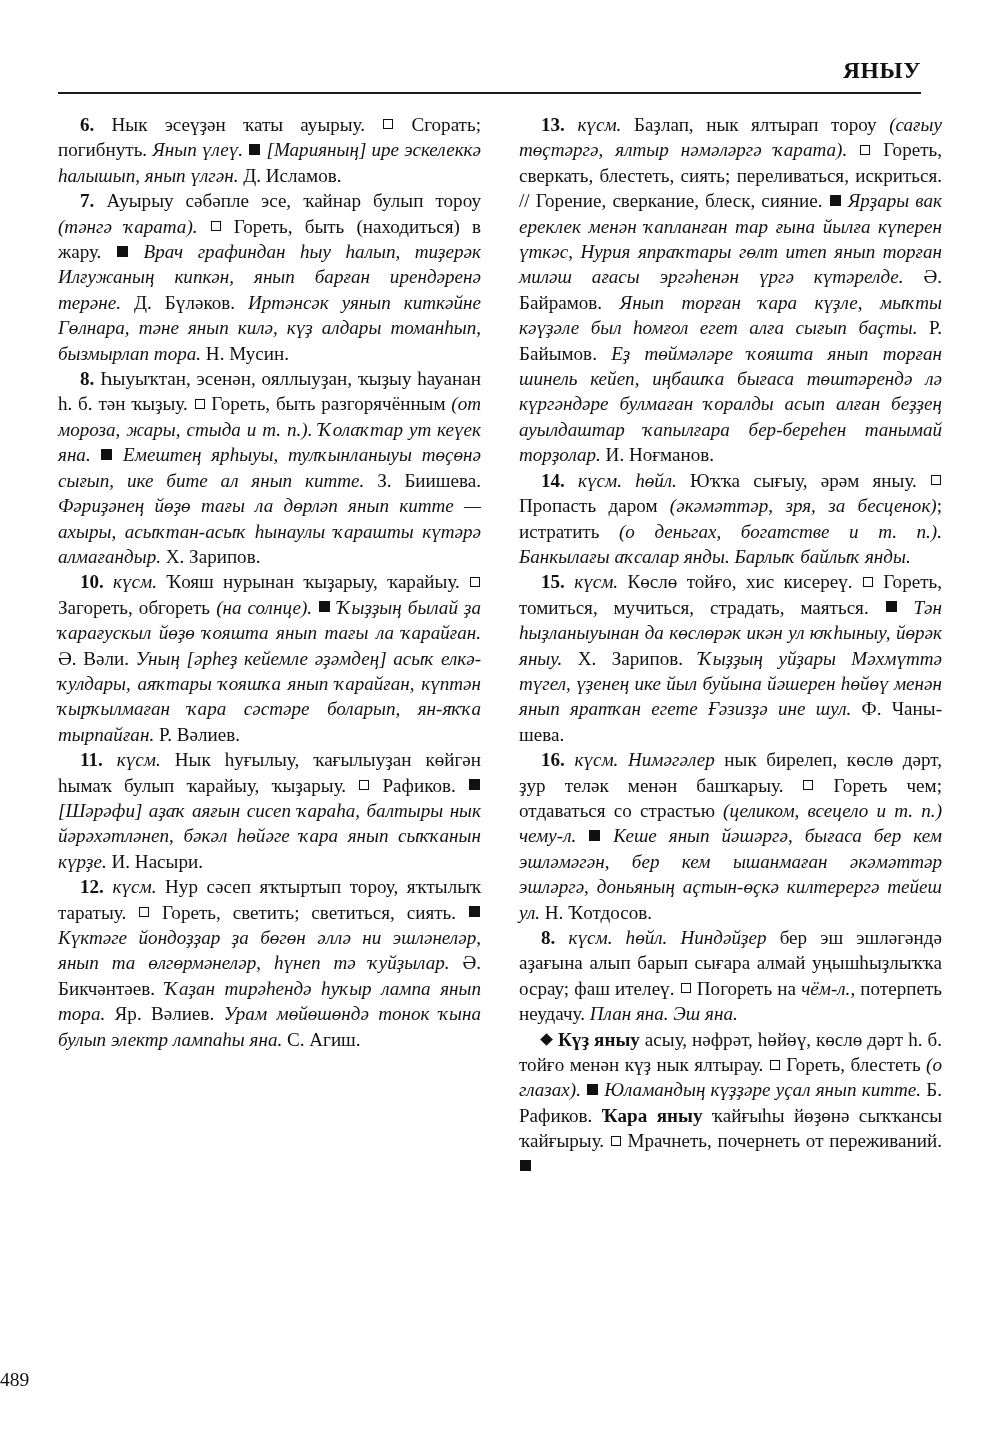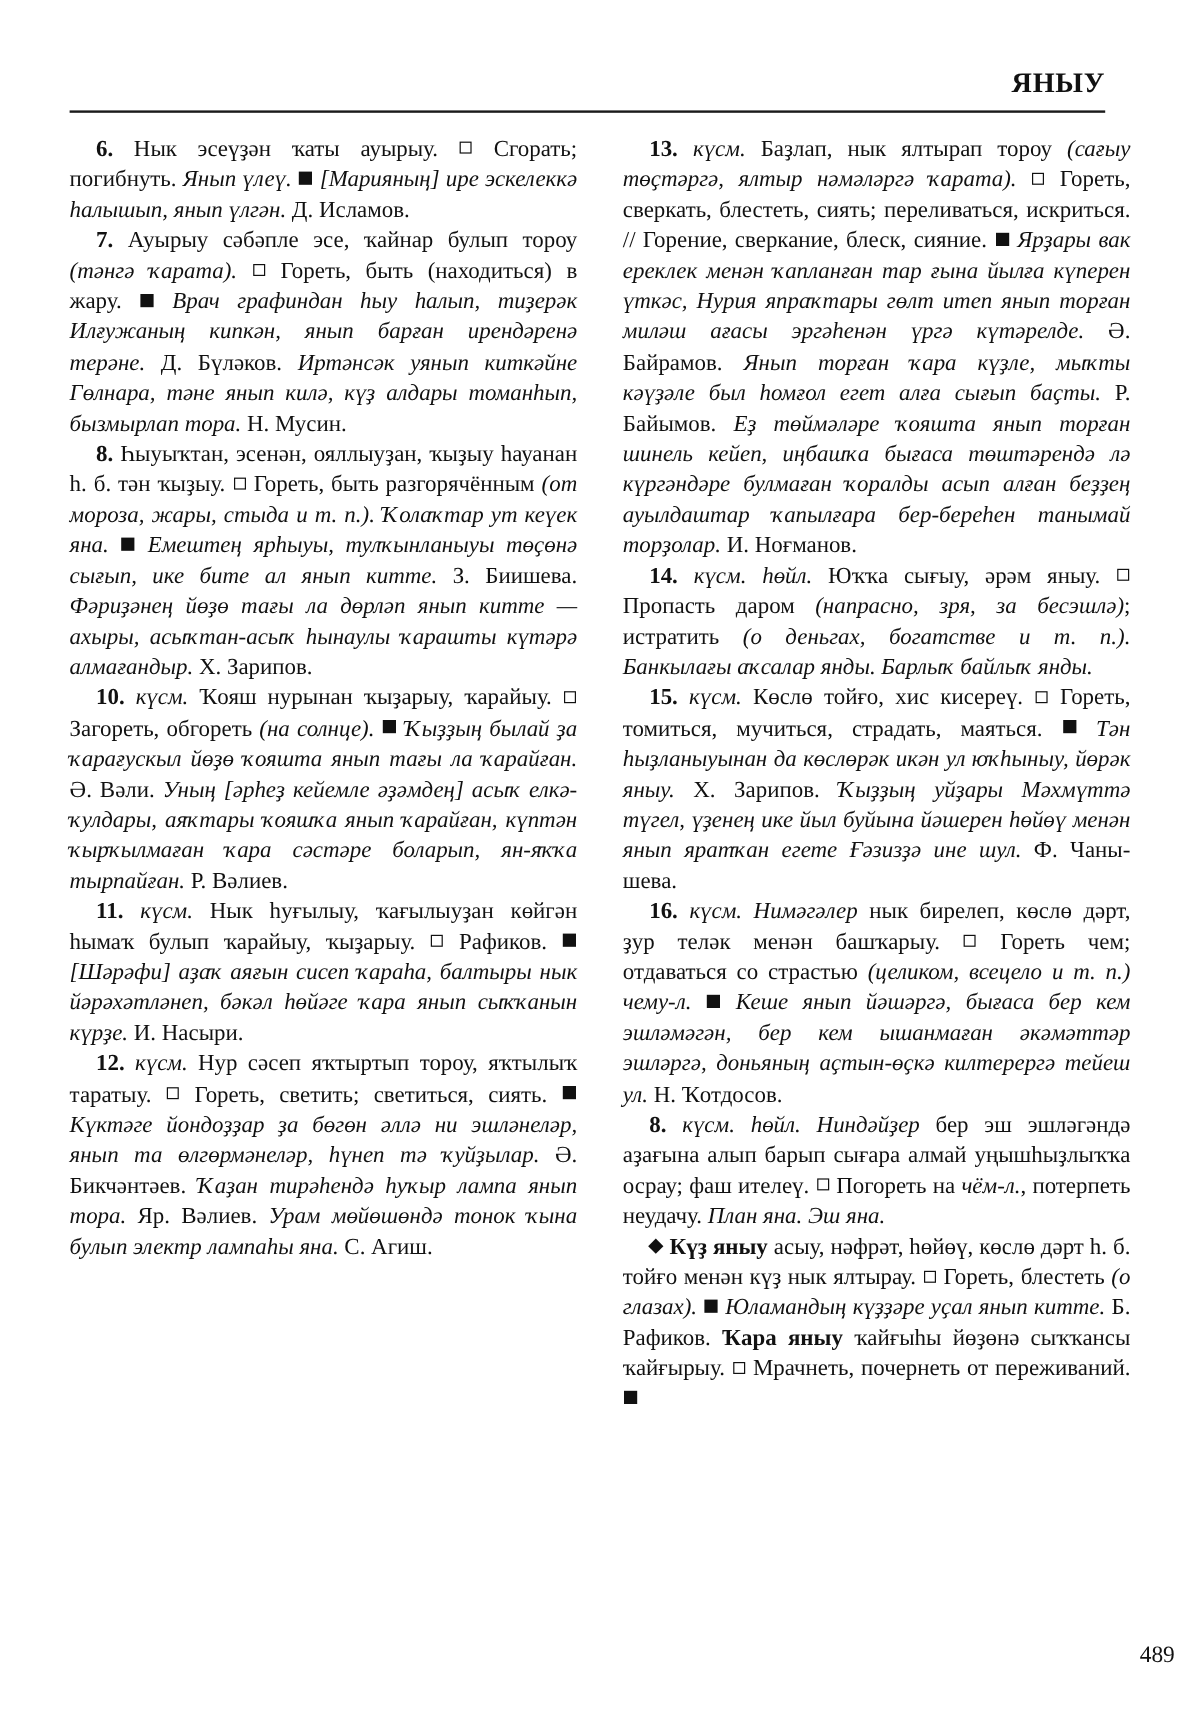--- a/index.html
+++ b/index.html
@@ -98,21 +98,21 @@
     background: #111;
     transform: rotate(45deg);
     margin: 0 2px 0 1px;
   }
   
   .footer {
     position: absolute;
     left: 0;
     right: 0;
     bottom: 52px;
-    text-align: right;
+    text-align: left;
   }
   .folio {
     font-size: 19.5px;
     font-family: "Liberation Serif", "DejaVu Serif", serif;
   }
 </style>
 </head>
 <body>
 
 <div class="page">
@@ -126,21 +126,21 @@
     <div class="col" id="col-left">
         <p class="entry"><b class="num">6.</b> <span> Нык эсеүҙән ҡаты ауырыу. </span> <span class="sq-open"></span> <span> Сгорать; погибнуть. </span><i class="it">Янып үлеү.</i> <span class="sq-fill"></span> <i class="it">[Марияның] ире эскелеккә һалышып, янып үлгән.</i><span> Д. Исламов.</span></p>
         <p class="entry"><b class="num">7.</b> <span> Ауырыу сәбәпле эсе, ҡайнар булып тороу </span><i class="it">(тәнгә ҡарата).</i> <span class="sq-open"></span> <span> Гореть, быть (на­ходиться) в жару. </span> <span class="sq-fill"></span> <i class="it">Врач графиндан һыу һалып, тиҙерәк Илғужаның кипкән, янып барған ирендәренә терәне.</i><span> Д. Бүләков. </span><i class="it">Иртәнсәк уянып киткәйне Гөлнара, тәне янып килә, күҙ алдары томанһып, бызмырлап тора.</i><span> Н. Мусин.</span></p>
         <p class="entry"><b class="num">8.</b> <span> Һыуыҡтан, эсенән, ояллыуҙан, ҡыҙыу һауанан һ. б. тән ҡыҙыу. </span> <span class="sq-open"></span> <span> Гореть, быть разгорячённым </span><i class="it">(от мороза, жары, стыда и т. п.). Ҡолаҡтар ут кеүек яна.</i> <span class="sq-fill"></span> <i class="it">Емештең ярһыуы, тулҡынланыуы төҫөнә сығып, ике бите ал янып китте.</i><span> З. Биишева. </span><i class="it">Фәриҙәнең йөҙө тағы ла дөрләп янып китте — ахыры, асыҡтан-асыҡ һынаулы ҡарашты күтәрә алмағандыр.</i><span> Х. Зарипов.</span></p>
         <p class="entry"><b class="num">10.</b> <i class="it">күсм.</i><span> Ҡояш нурынан ҡыҙарыу, ҡара­йыу. </span> <span class="sq-open"></span> <span> Загореть, обгореть </span><i class="it">(на солнце).</i> <span class="sq-fill"></span> <i class="it">Ҡыҙҙың былай ҙа ҡарағускыл йөҙө ҡояшта янып тағы ла ҡарайған.</i><span> Ә. Вәли. </span><i class="it">Уның [әрһеҙ кейемле әҙәмдең] асыҡ елкә-ҡулдары, аяҡтары ҡояшҡа янып ҡарайған, күптән ҡырҡылмаған ҡара сәстәре боларып, ян-яҡ­ҡа тырпайған.</i><span> Р. Вәлиев.</span></p>
         <p class="entry"><b class="num">11.</b> <i class="it">күсм.</i><span> Нык һуғылыу, ҡағылыуҙан көйгән һымаҡ булып ҡарайыу, ҡыҙарыу. </span> <span class="sq-open"></span> <span> Рафиков. </span> <span class="sq-fill"></span> <i class="it">[Шәрәфи] аҙаҡ аяғын сисеп ҡараһа, балтыры нык йәрәхәтләнеп, бәкәл һөйәге ҡара янып сыҡҡанын күрҙе.</i><span> И. На­сыри.</span></p>
         <p class="entry"><b class="num">12.</b> <i class="it">күсм.</i><span> Нур сәсеп яҡтыртып тороу, яҡ­тылыҡ таратыу. </span> <span class="sq-open"></span> <span> Гореть, светить; светить­ся, сиять. </span> <span class="sq-fill"></span> <i class="it">Күктәге йондоҙҙар ҙа бөгөн әллә ни эшләнеләр, янып та өлгөрмәнеләр, һүнеп тә ҡуйҙылар.</i><span> Ә. Бикчәнтәев. </span><i class="it">Ҡаҙан тирә­һендә һуҡыр лампа янып тора.</i><span> Яр. Вәлиев. </span><i class="it">Урам мөйөшөндә тонок ҡына булып электр лампаһы яна.</i><span> С. Агиш.</span></p>
       </div>
     <div class="col" id="col-right">
         <p class="entry"><b class="num">13.</b> <i class="it">күсм.</i><span> Баҙлап, нык ялтырап тороу </span><i class="it">(сағыу төҫтәргә, ялтыр нәмәләргә ҡарата).</i> <span class="sq-open"></span> <span> Гореть, сверкать, блестеть, сиять; перели­ваться, искриться. // Горение, сверкание, блеск, сияние. </span> <span class="sq-fill"></span> <i class="it">Ярҙары вак ереклек менән ҡапланған тар ғына йылға күперен үткәс, Нурия япраҡтары гөлт итеп янып торған миләш ағасы эргәһенән үргә күтәрелде.</i><span> Ә. Байрамов. </span><i class="it">Янып торған ҡара күҙле, мыҡты кәүҙәле был һомғол егет алға сығып баҫты.</i><span> Р. Байымов. </span><i class="it">Еҙ төймәләре ҡояшта янып торған шинель кейеп, иңбашҡа бығаса төштәрендә лә күргәндәре булмаған ҡорал­ды асып алған беҙҙең ауылдаштар ҡапыл­ғара бер-береһен танымай торҙолар.</i><span> И. Ноғ­манов.</span></p>
-        <p class="entry"><b class="num">14.</b> <i class="it">күсм. һөйл.</i><span> Юҡҡа сығыу, әрәм яныу. </span> <span class="sq-open"></span> <span> Пропасть даром </span><i class="it">(напрасно, зря, за бес­эшлә)</i><span>; истратить </span><i class="it">(о деньгах, богатстве и т. п.). Банкылағы аҡсалар янды. Барлыҡ байлыҡ янды.</i></p>
+        <p class="entry"><b class="num">14.</b> <i class="it">күсм. һөйл.</i><span> Юҡҡа сығыу, әрәм яныу. </span> <span class="sq-open"></span> <span> Пропасть даром </span><i class="it">(әкәмәттәр, зря, за бес­ценок)</i><span>; истратить </span><i class="it">(о деньгах, богатстве и т. п.). Банкылағы аҡсалар янды. Барлыҡ байлыҡ янды.</i></p>
         <p class="entry"><b class="num">15.</b> <i class="it">күсм.</i><span> Көслө тойғо, хис кисереү. </span> <span class="sq-open"></span> <span> Гореть, томиться, мучиться, страдать, маяться. </span> <span class="sq-fill"></span> <i class="it">Тән һыҙланыуынан да көслөрәк икән ул юҡһыныу, йөрәк яныу.</i><span> Х. Зарипов. </span><i class="it">Ҡыҙҙың уйҙары Мәхмүттә түгел, үҙенең ике йыл буйына йәшерен һөйөү менән янып яратҡан егете Ғәзизҙә ине шул.</i><span> Ф. Чаны­шева.</span></p>
         <p class="entry"><b class="num">16.</b> <i class="it">күсм.</i><span> </span><i class="it">Нимәгәлер</i><span> нык бирелеп, көслө дәрт, ҙур теләк менән башҡарыу. </span> <span class="sq-open"></span> <span> Гореть чем; отдаваться со страстью </span><i class="it">(целиком, все­цело и т. п.) чему-л.</i> <span class="sq-fill"></span> <i class="it">Кеше янып йәшәргә, бығаса бер кем эшләмәгән, бер кем ышанма­ған әкәмәттәр эшләргә, доньяның аҫтын-өҫкә килтерергә тейеш ул.</i><span> Н. Ҡотдосов.</span></p>
         <p class="entry"><b class="num">8.</b> <i class="it">күсм. һөйл.</i><span> </span><i class="it">Ниндәйҙер</i><span> бер эш эшлә­гәндә аҙағына алып барып сығара алмай уңышһыҙлыҡҡа осрау; фаш ителеү. </span> <span class="sq-open"></span> <span> Пого­реть на </span><i class="it">чём-л.</i><span>, потерпеть неудачу. </span><i class="it">План яна. Эш яна.</i></p>
         <p class="entry"><span class="diamond"></span> <b class="bd">Күҙ яныу</b><span> асыу, нәфрәт, һөйөү, көслө дәрт һ. б. тойғо менән күҙ нык ялтырау. </span> <span class="sq-open"></span> <span> Гореть, блестеть </span><i class="it">(о глазах).</i> <span class="sq-fill"></span> <i class="it">Юламандың күҙҙәре уҫал янып китте.</i><span> Б. Рафиков. </span><b class="bd">Ҡара яныу</b><span> ҡайғыһы йөҙөнә сыҡҡансы ҡайғырыу. </span> <span class="sq-open"></span> <span> Мрачнеть, почернеть от переживаний. </span> <span class="sq-fill"></span> </p>
       </div>
   </div>
 
   <div class="footer">
     <div class="folio">489</div>
   </div>

